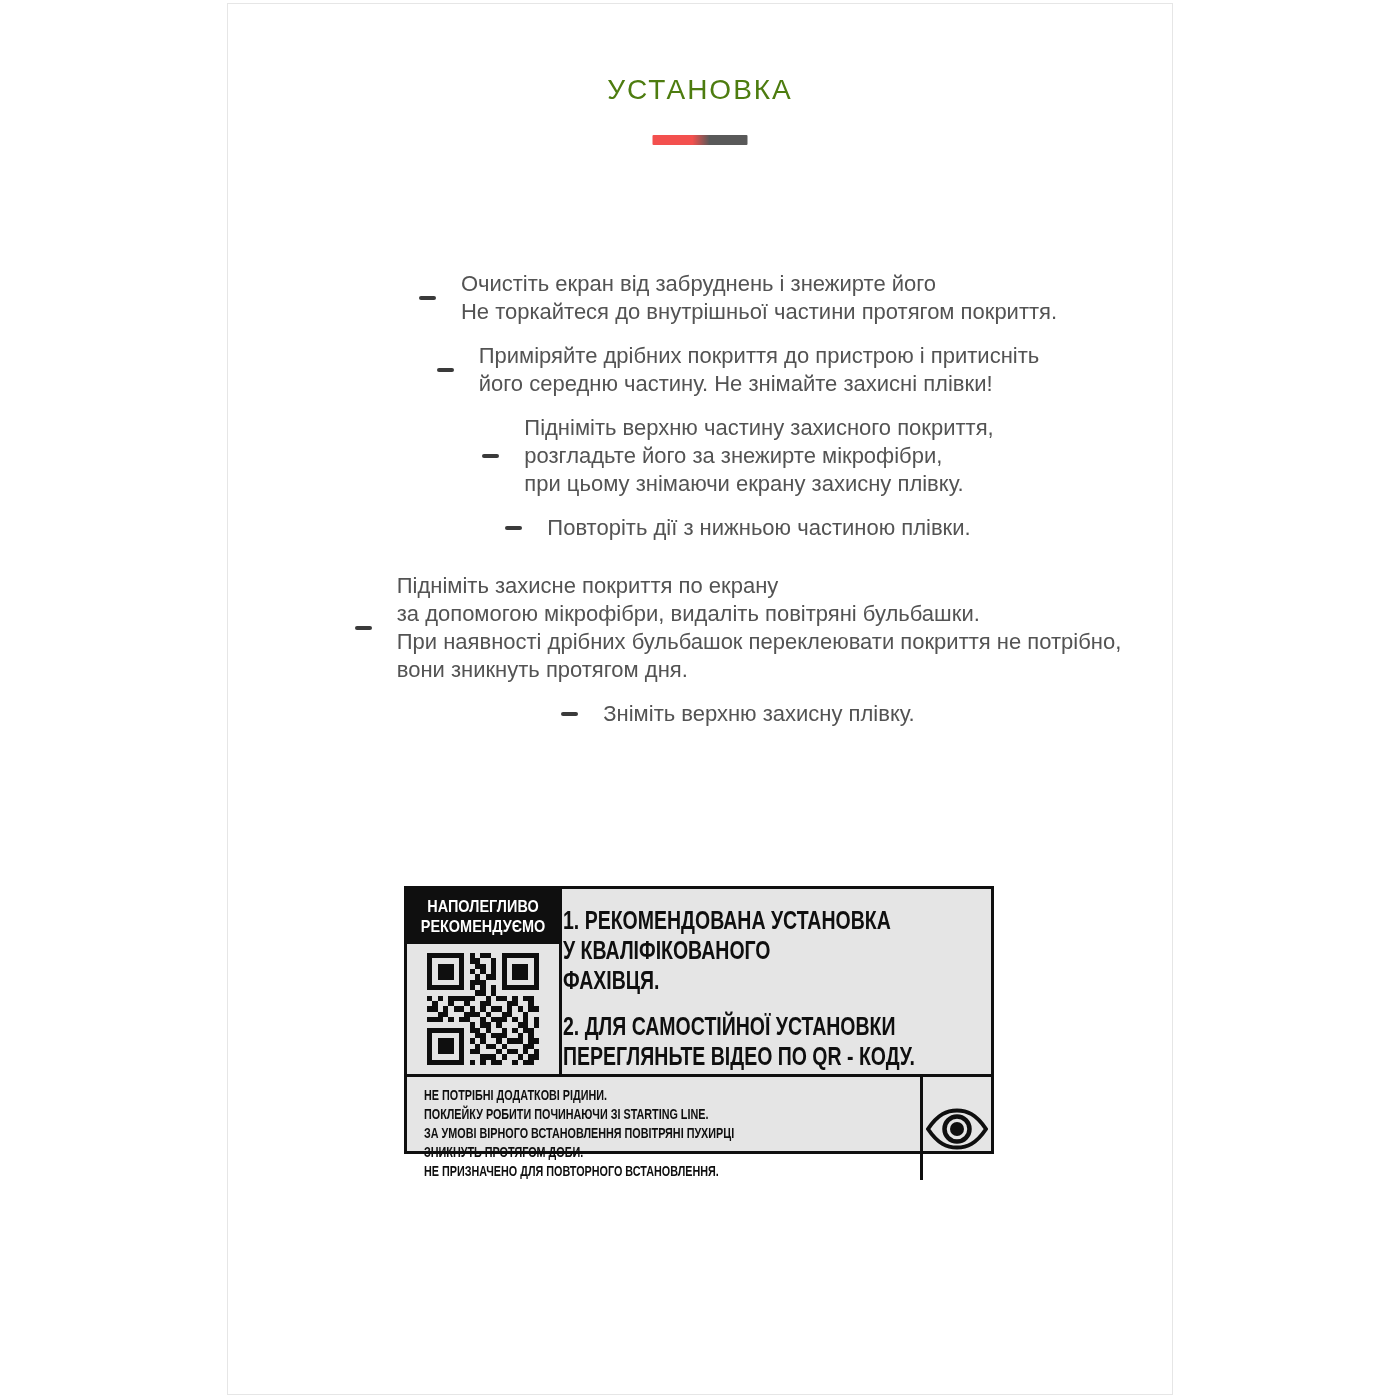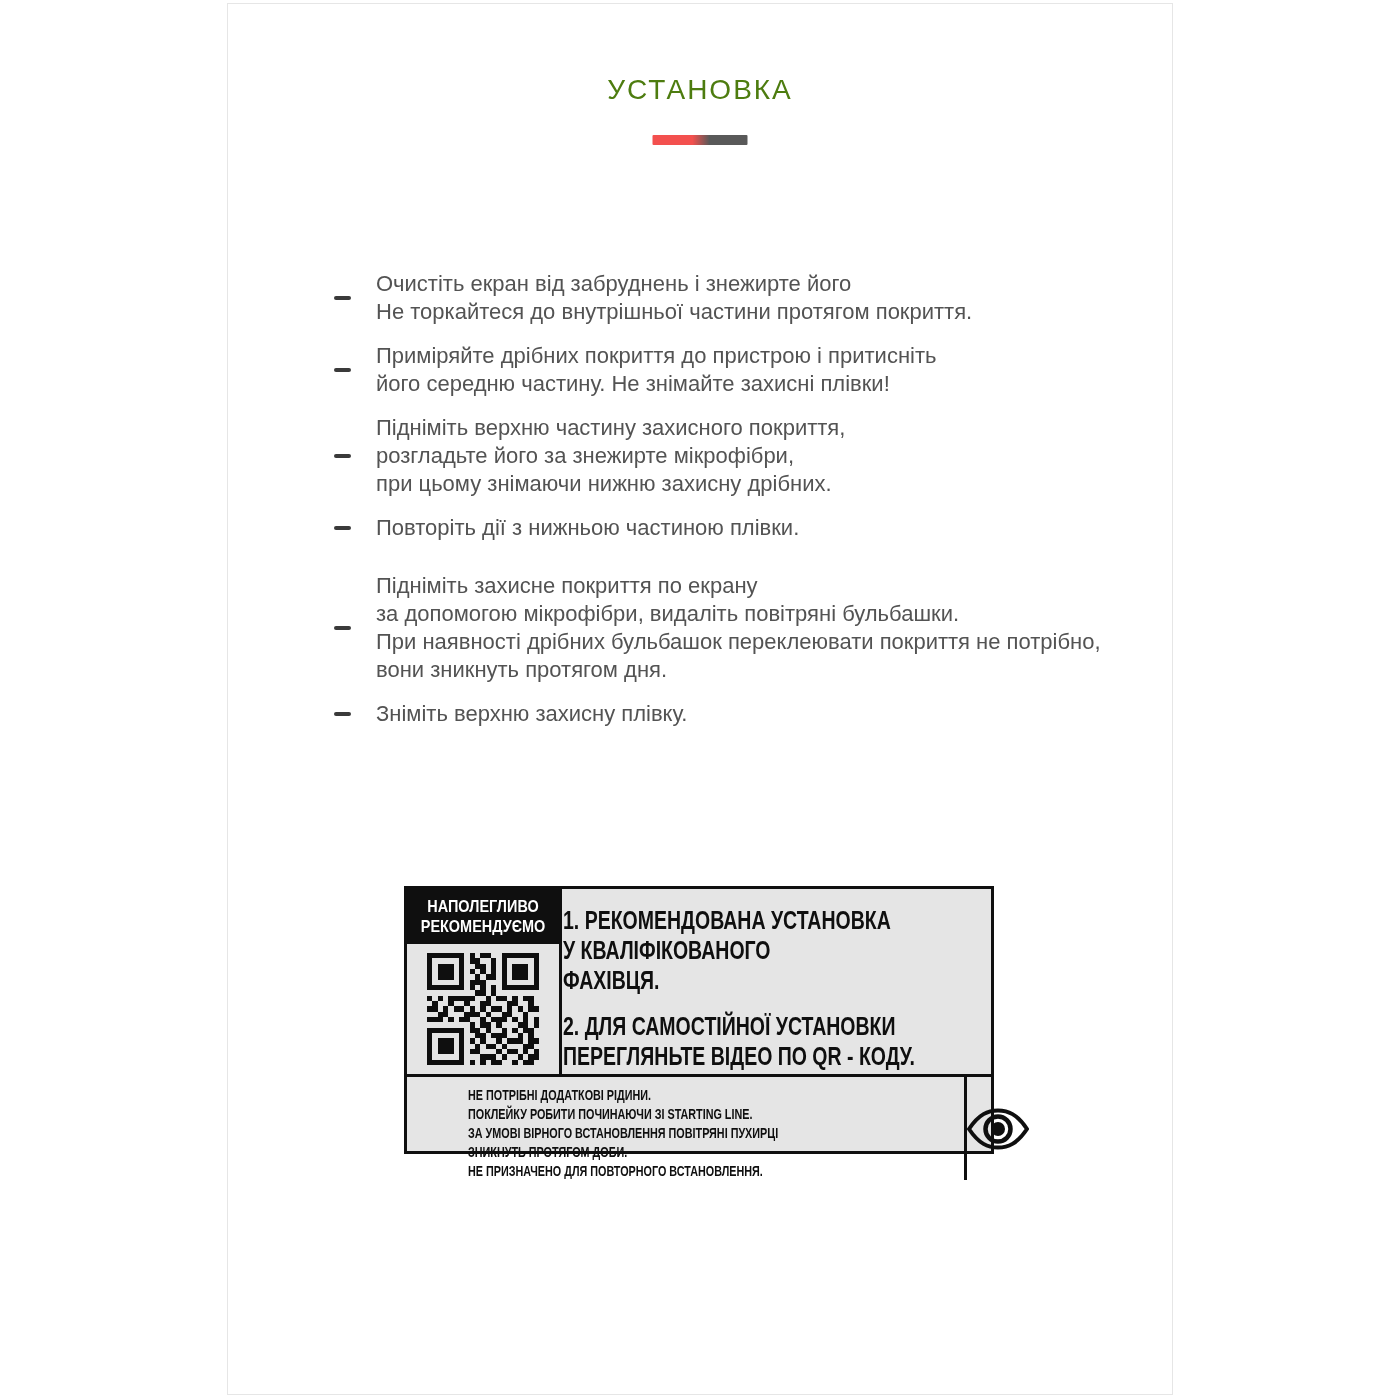--- a/index.html
+++ b/index.html
@@ -10,42 +10,42 @@
         background:#ffffff;border:1px solid #e6e6e6;box-sizing:border-box;}
 
   .title{position:absolute;top:68px;left:0;width:100%;margin:0;
          text-align:center;font-size:28px;font-weight:500;color:#4d7c0f;
          letter-spacing:2px;line-height:36px;}
 
   .accent-bar{position:absolute;top:131px;left:50%;transform:translateX(-50%);
               width:95px;height:10px;border-radius:1px;}
 
   .instructions{position:absolute;top:266px;left:106px;right:30px;}
-  .instr{display:flex;align-items:center;margin-bottom:16px;}
+  .instr{display:flex;align-items:center;margin-bottom:16px;justify-content:center;}
   .instr:nth-child(4){margin-bottom:30px;}
   .dash{flex:none;width:17px;height:4px;background:#3a3a3a;border-radius:2px;
         margin-right:25px;}
   .lines{font-size:22px;line-height:28px;color:#535353;}
 
   .recbox{position:absolute;left:176px;top:882px;width:590px;height:268px;
           border:3px solid #0f0f0f;box-sizing:border-box;display:flex;
           flex-direction:column;background:#e5e5e5;}
   .row-top{display:flex;height:185px;border-bottom:3px solid #0f0f0f;}
   .cell-left{width:152px;flex:none;border-right:3px solid #0f0f0f;
              display:flex;flex-direction:column;}
   .rec-header{height:55px;flex:none;background:#0f0f0f;color:#ffffff;
               display:flex;flex-direction:column;justify-content:center;}
   .rec-header-text{font-size:17px;font-weight:bold;line-height:20px;
                    text-align:center;transform:scaleX(0.85);transform-origin:50% 50%;}
   .qr-wrap{flex:1;display:flex;align-items:center;justify-content:center;}
   .cell-right{flex:1;padding:16px 0 0 1px;overflow:hidden;}
   .rec-text{transform:scaleX(0.78);transform-origin:0 0;width:130%;
             font-weight:bold;color:#0f0f0f;font-size:25px;line-height:30px;}
   .rec-item{margin-bottom:16px;}
-  .row-bottom{flex:1;display:flex;margin-left:44px;}
+  .row-bottom{flex:1;display:flex;}
   .notes-cell{width:496px;flex:none;border-right:3px solid #0f0f0f;
               padding:8px 0 0 17px;overflow:hidden;display:flex;align-items:center;}
   .notes-text{transform:scaleX(0.72);transform-origin:0 50%;width:139%;
               font-weight:bold;color:#0f0f0f;font-size:15px;line-height:19px;}
   .eye-cell{flex:1;display:flex;align-items:center;justify-content:center;}
 </style>
 </head>
 <body>
 
 <div class="card">
@@ -70,21 +70,21 @@
         <div>Приміряйте дрібних покриття до пристрою і притисніть</div>
         <div>його середню частину. Не знімайте захисні плівки!</div>
       </div>
     </div>
 
     <div class="instr">
       <span class="dash"></span>
       <div class="lines">
         <div>Підніміть верхню частину захисного покриття,</div>
         <div>розгладьте його за знежирте мікрофібри,</div>
-        <div>при цьому знімаючи нижню захисну дрібних.</div>
+        <div>при цьому знімаючи екрану захисну плівку.</div>
       </div>
     </div>
 
     <div class="instr">
       <span class="dash"></span>
       <div class="lines">
         <div>Повторіть дії з нижньою частиною плівки.</div>
       </div>
     </div>
 

